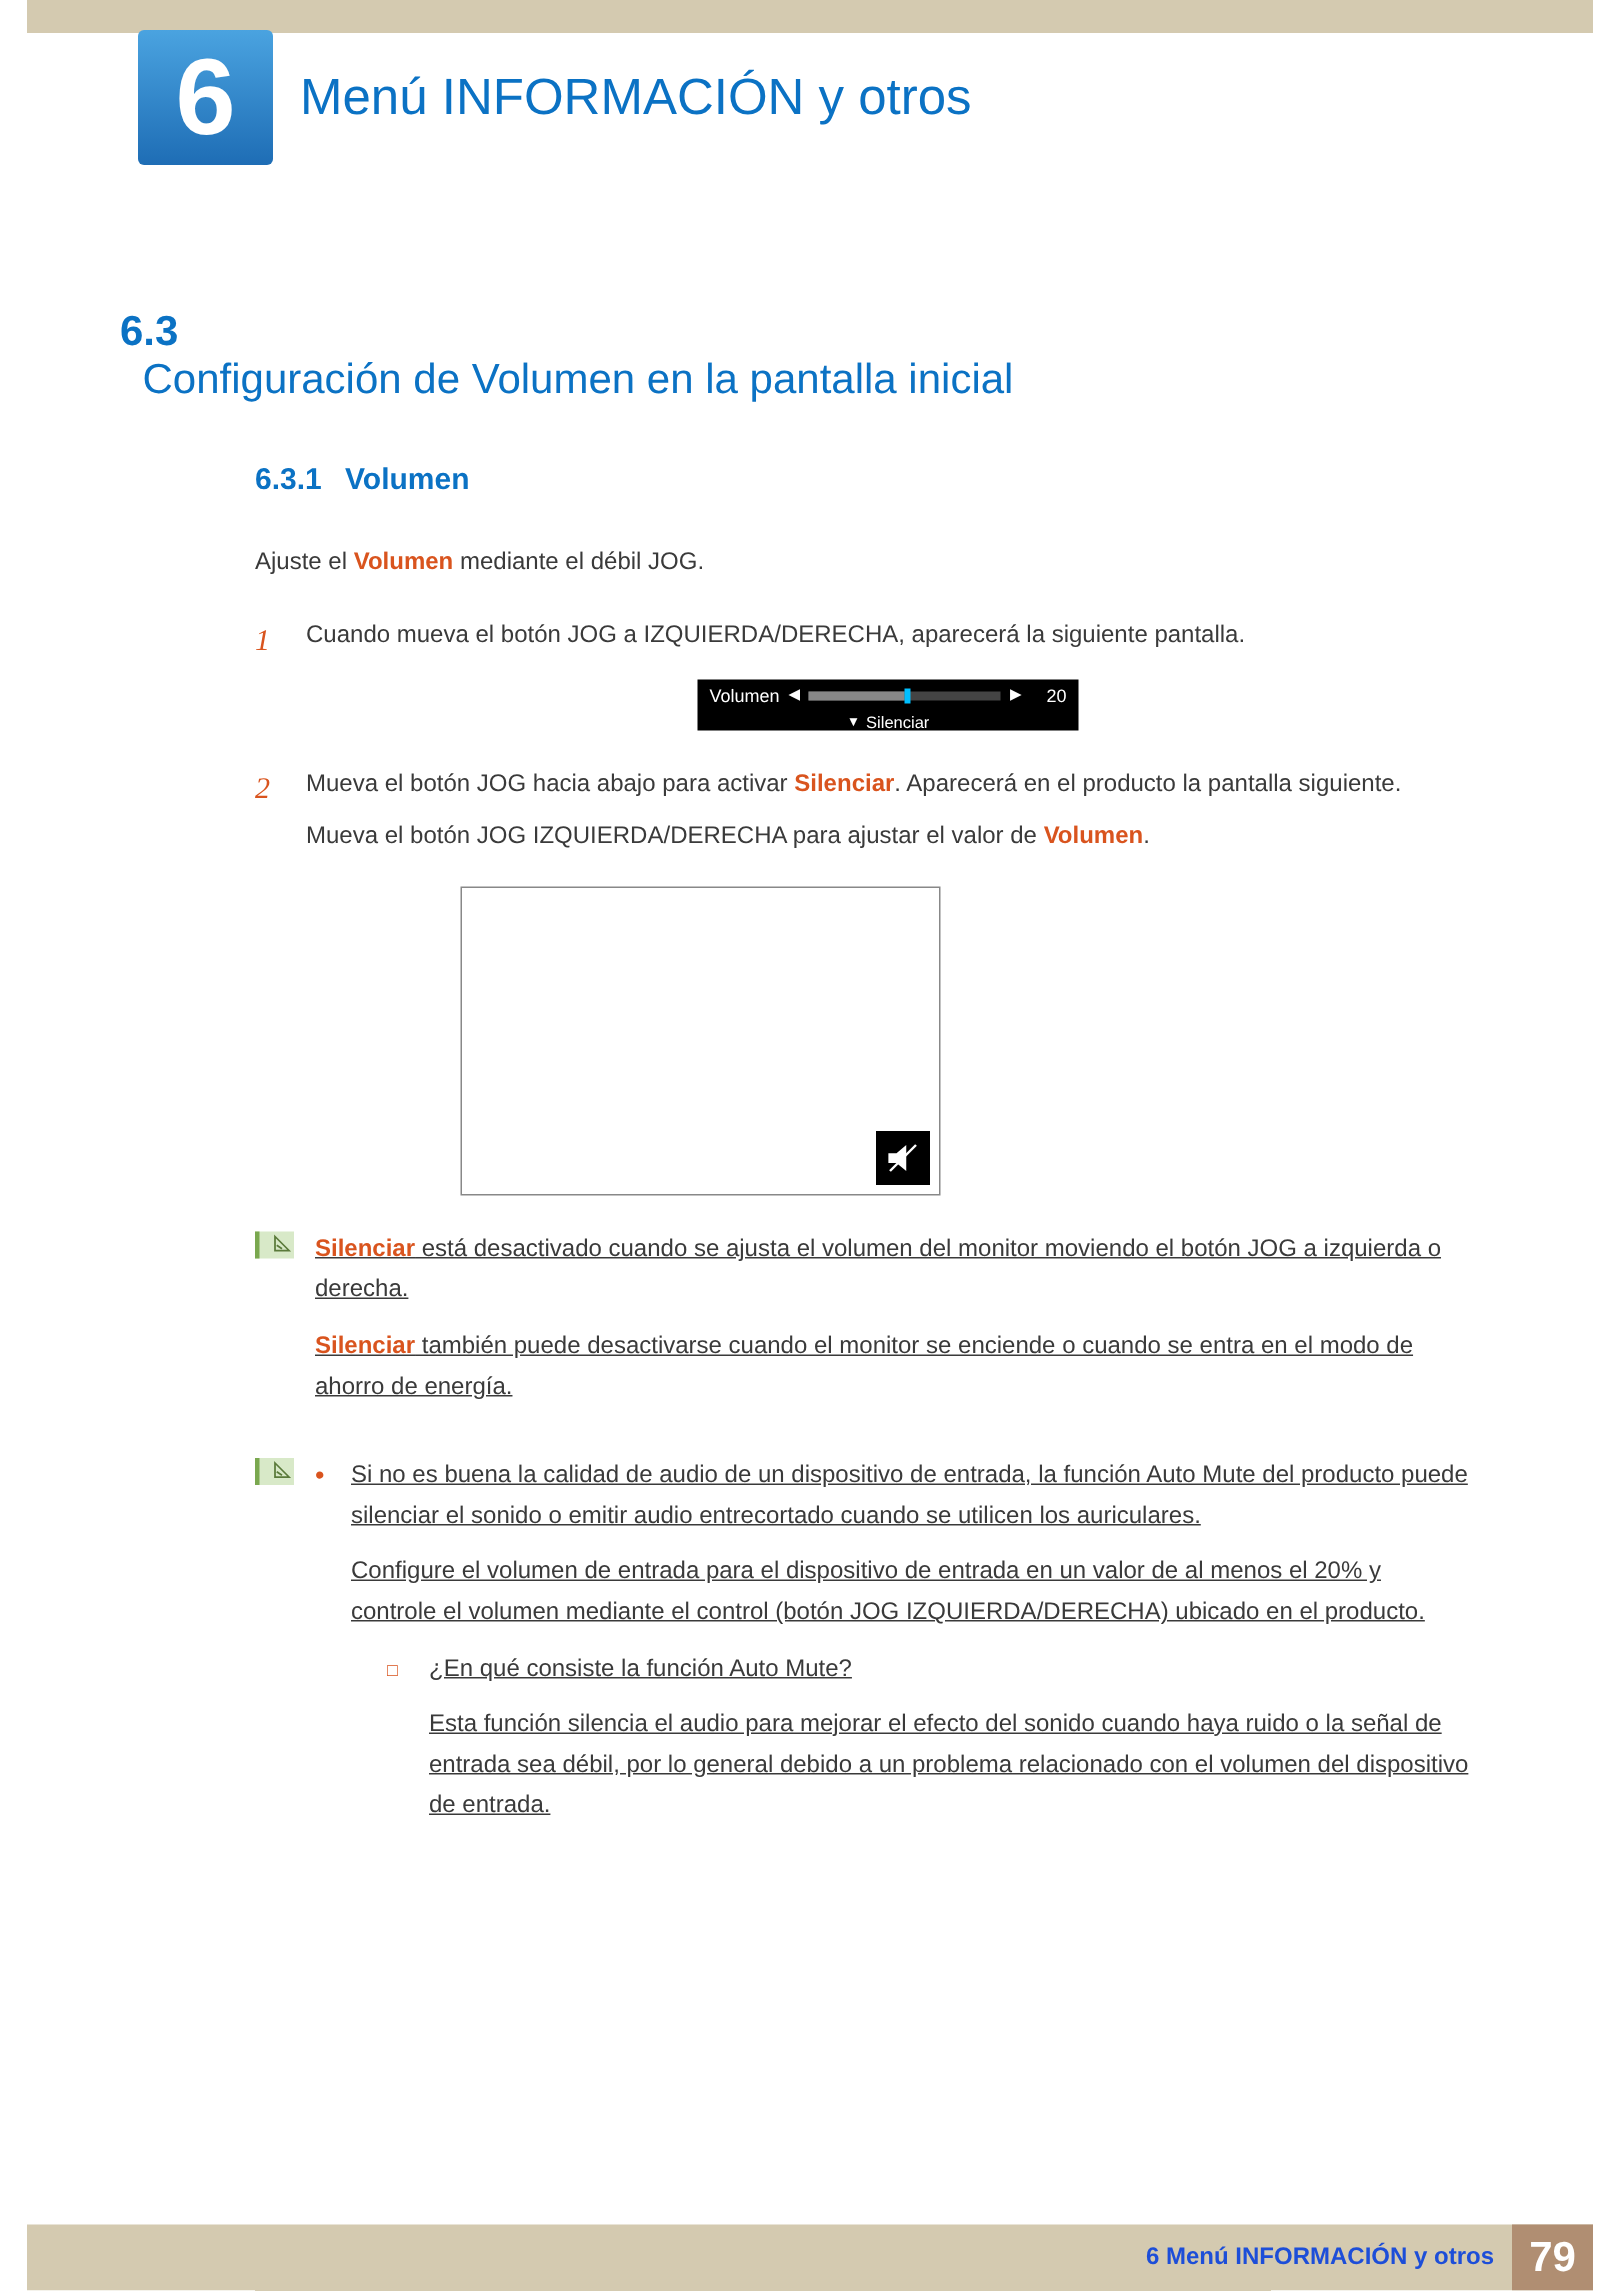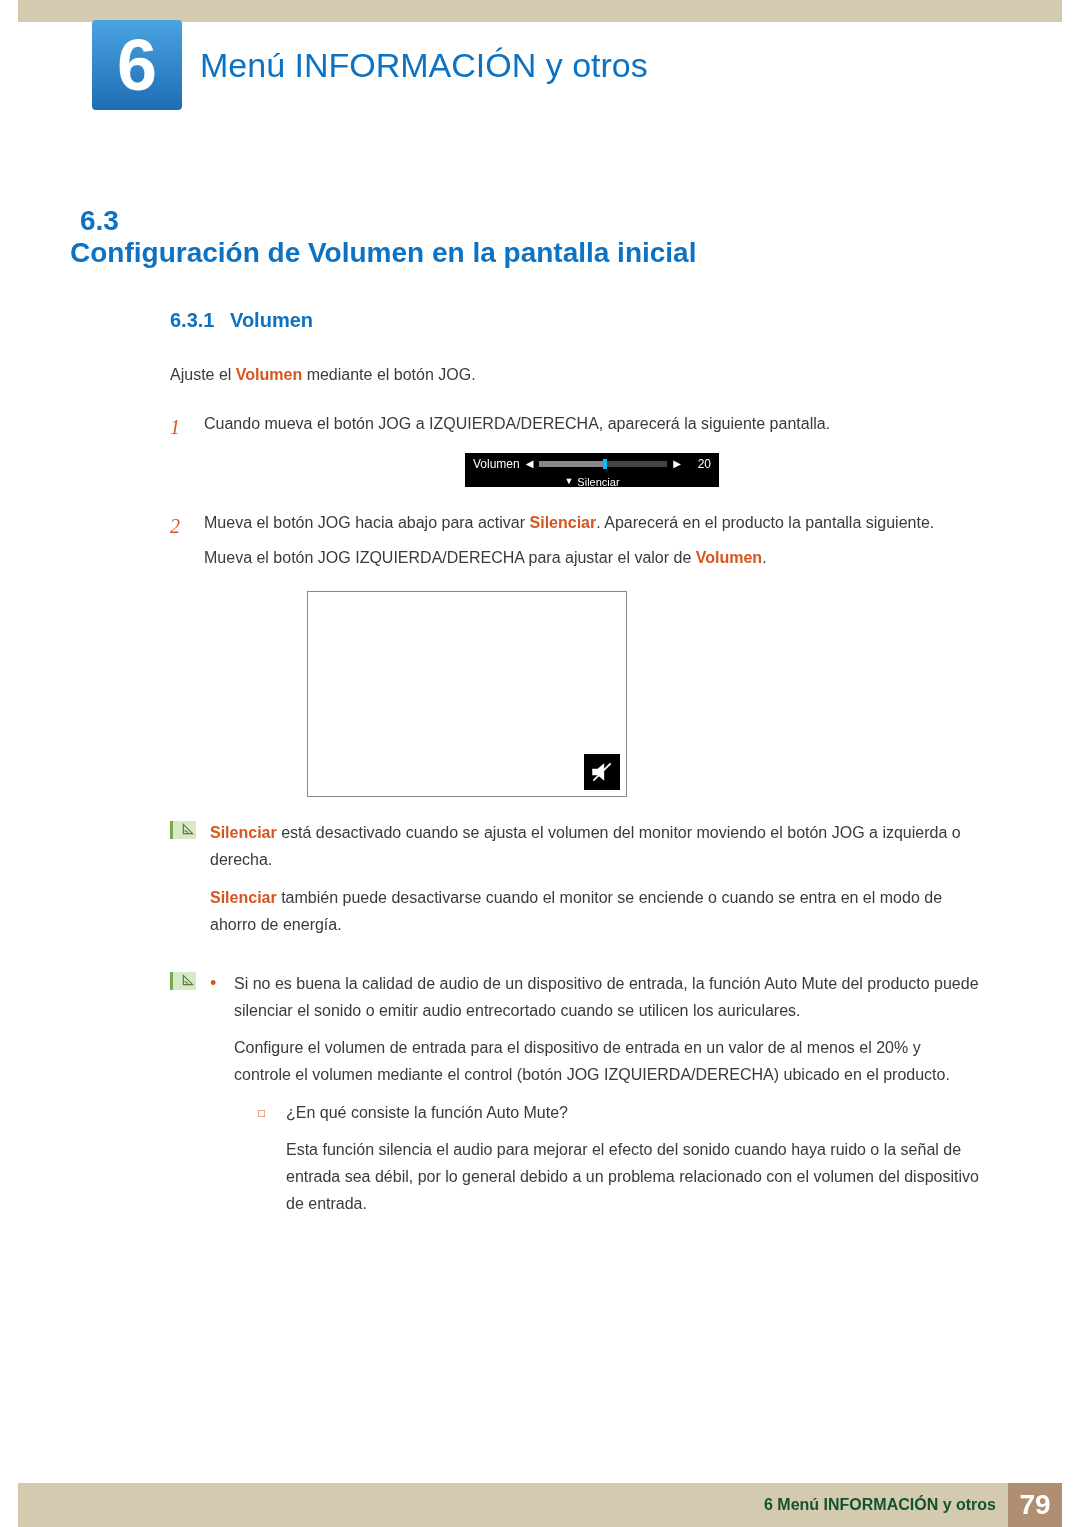--- a/index.html
+++ b/index.html
@@ -9,21 +9,21 @@
   
   .chapter-header { display: flex; align-items: center; margin-top: -2px; }
   .chapter-box { width: 90px; height: 90px; background: linear-gradient(180deg,#4aa3e0 0%, #1e6db5 100%); border-radius: 4px; display:flex; align-items:center; justify-content:center; margin-left: 92px; position: relative; }
   .chapter-num { color:#fff; font-size:72px; font-weight:bold; font-family: Arial, sans-serif; }
   .chapter-title { color:#0b72c4; font-size:34px; font-weight:normal; margin-left: 18px; }
   
   .content { padding: 0 100px 0 100px; }
   
   .sec-row { display:flex; margin-top: 95px; margin-left: -30px; flex-direction: column;}
   .sec-num { color:#0b72c4; font-size:28px; font-weight:bold; width:80px; padding-left:10px;}
-  .sec-title { color:#0b72c4; font-size:28px; font-weight:bold; }
+  .sec-title { color:#0b72c4; font-size:28px; font-weight:normal;margin-left:25px; }
   
   .subsec { color:#0b72c4; font-size:20px; font-weight:bold; margin-top: 40px; margin-left: 70px; }
   .subsec-num { }
   .subsec-title { margin-left: 10px;}
   
   .body-text { font-size:16px; line-height:1.6; margin-left:70px; margin-top:30px; color:#3a3a3a; }
   .orange { color:#d9541e; font-weight:bold; }
   
   .steps { margin-left: 70px; margin-top: 22px; }
   .step-row { display:flex; font-size:16px; line-height:1.7; color:#3a3a3a; margin-bottom: 18px;}
@@ -44,31 +44,31 @@
   
   .screen-box { width:320px; height:206px; border:1px solid #888; margin-left:103px; margin-top:20px; position:relative; background:#fff;}
   .mute-badge{ position:absolute; right:6px; bottom:6px; width:36px; height:36px; background:#000; display:flex; align-items:center; justify-content:center;}
   .mute-badge svg { width:26px; height:26px; }
   
   .note-block{ display:flex; margin-left:70px; margin-top:22px; }
   .note-icon{ width:30px; flex-shrink:0; padding-top:2px;}
   .note-icon .tag{ width:26px; height:18px; background:#d8e9c8; border-left:3px solid #7aa84f; position:relative;}
   .note-icon .tag svg{position:absolute; right:1px; top:1px; width:14px;height:14px;}
   .note-body{ flex:1; font-size:16px; line-height:1.7; color:#3a3a3a; padding-left:10px;}
-  .note-body p{ margin-bottom:10px;}
+  .note-body p{ margin-bottom:10px;text-decoration:underline;}
   
   .bullet-item{ display:flex; margin-bottom:10px;}
   .bullet-dot{ color:#d9541e; width:24px; flex-shrink:0; font-size:18px; line-height:1.5;}
   .bullet-body{ flex:1;}
   
   .subbullet-item{ display:flex; margin-top:10px; margin-left:24px;}
   .subbullet-sq{ color:#d9541e; width:28px; flex-shrink:0; font-size:12px; padding-top:4px;}
   
   .footer{ position:absolute; bottom:0; left:18px; right:18px; height:44px; background:#d4cab0; display:flex; align-items:center; justify-content:flex-end; padding-right:0;}
-  .footer-label{ color:#14532d; font-size:16px; font-weight:bold; margin-right:0;}
+  .footer-label{ color:#1d4ed8; font-size:16px; font-weight:bold; margin-right:0;}
   .page-badge{ width:54px; height:44px; background:#b08e72; color:#fff; font-size:28px; font-weight:bold; display:flex;align-items:center;justify-content:center; margin-left:12px;}
 </style>
 </head>
 <body>
 
 <div class="top-bar"></div>
 
 <div class="chapter-header">
   <div class="chapter-box">
     <span class="chapter-num">6</span>
@@ -82,21 +82,21 @@
     <span class="sec-num">6.3</span>
     <span class="sec-title">Configuración de Volumen en la pantalla inicial</span>
   </div>
 
   <div class="subsec">
     <span class="subsec-num">6.3.1</span>
     <span class="subsec-title">Volumen</span>
   </div>
 
   <p class="body-text">
-    <span>Ajuste el </span><span class="orange">Volumen</span><span> mediante el botón JOG.</span>
+    <span>Ajuste el </span><span class="orange">Volumen</span><span> mediante el débil JOG.</span>
   </p>
 
   <div class="steps">
     <div class="step-row">
       <div class="step-num">1</div>
       <div class="step-body">
         <p>Cuando mueva el botón JOG a IZQUIERDA/DERECHA, aparecerá la siguiente pantalla.</p>
 
         <div class="volume-osd">
           <div class="osd-row1">

